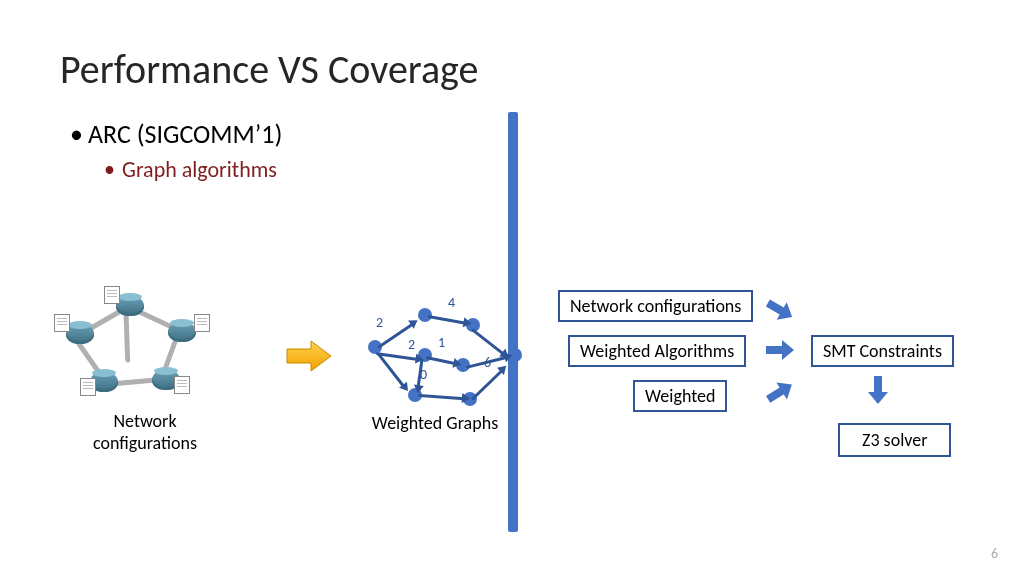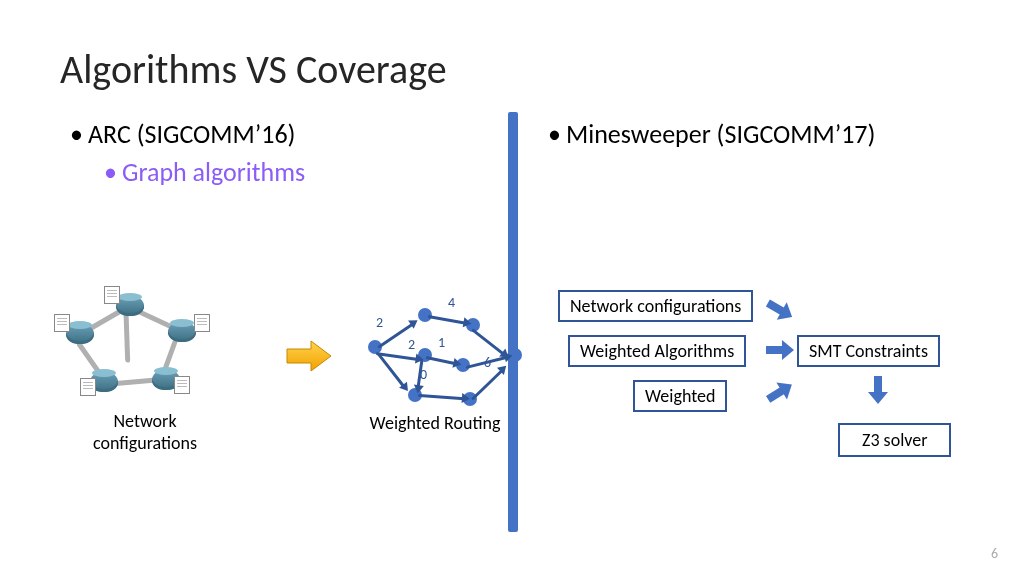--- a/index.html
+++ b/index.html
@@ -20,22 +20,22 @@
     font-size: 40px;
     font-weight: 400;
     color: #262626;
   }
   .bullet-l1 {
     font-size: 26px;
     color: #000;
     margin: 0;
   }
   .bullet-l2 {
-    font-size: 26px;
-    color: #8b5cf6;
+    font-size: 22px;
+    color: #7f1d1d;
     margin: 6px 0 0 34px;
   }
   .dot { display:inline-block; width:18px; }
   .col-left {
     position: absolute;
     left: 70px;
     top: 118px;
     width: 420px;
   }
   .col-right {
@@ -153,29 +153,28 @@
   }
   .parrow {
     position:absolute;width:28px;height:16px;
   }
   .parrow .shaft{position:absolute;left:0;top:4px;width:18px;height:8px;background:#4472c4;}
   .parrow .head{position:absolute;left:16px;top:-2px;border-left:12px solid #4472c4;border-top:10px solid transparent;border-bottom:10px solid transparent;}
 </style>
 </head>
 <body>
 
-<div class="title">Algorithms VS Coverage</div>
+<div class="title">Performance VS Coverage</div>
 
 <div class="col-left">
-  <p class="bullet-l1"><span class="dot">•</span><span>ARC (SIGCOMM’16)</span></p>
+  <p class="bullet-l1"><span class="dot">•</span><span>ARC (SIGCOMM’1)</span></p>
   <p class="bullet-l2"><span class="dot">•</span><span>Graph algorithms</span></p>
 </div>
 
 <div class="col-right">
-  <p class="bullet-l1"><span class="dot">•</span><span>Minesweeper (SIGCOMM’17)</span></p>
 </div>
 
 <div class="divider"></div>
 
 <div class="diagram-left">
 
   <div class="net-topo">
 
     <div class="link" style="left:20px;top:32px;width:60px;transform:rotate(-30deg);"></div>
     <div class="link" style="left:72px;top:6px;width:60px;transform:rotate(25deg);"></div>
@@ -232,28 +231,28 @@
     <div class="wedge" style="left:74px;top:58px;width:30px;transform:rotate(98deg);"></div>
 
     <span class="wlabel" style="left:28px;top:14px;">2</span>
     <span class="wlabel" style="left:100px;top:-6px;">4</span>
     <span class="wlabel" style="left:60px;top:36px;">2</span>
     <span class="wlabel" style="left:90px;top:34px;">1</span>
     <span class="wlabel" style="left:72px;top:66px;">0</span>
     <span class="wlabel" style="left:136px;top:54px;">6</span>
   </div>
 
-  <div class="caption" style="left:295px;top:112px;width:160px;">Weighted Routing</div>
+  <div class="caption" style="left:295px;top:112px;width:160px;">Weighted Graphs</div>
 </div>
 
 <div class="diagram-right">
   <div class="pbox" style="left:10px;top:0px;">Network configurations</div>
   <div class="pbox" style="left:20px;top:45px;">Weighted Algorithms</div>
   <div class="pbox" style="left:85px;top:90px;">Weighted</div>
-  <div class="pbox" style="left:249px;top:45px;">SMT Constraints</div>
+  <div class="pbox" style="left:263px;top:45px;">SMT Constraints</div>
   <div class="pbox" style="left:290px;top:133px;padding:4px 22px;">Z3 solver</div>
 
   <div class="parrow" style="left:218px;top:12px;transform:rotate(30deg);">
       <div class="shaft"></div>
       <div class="head"></div>
     </div>
   <div class="parrow" style="left:218px;top:52px;">
       <div class="shaft"></div>
       <div class="head"></div>
     </div>

